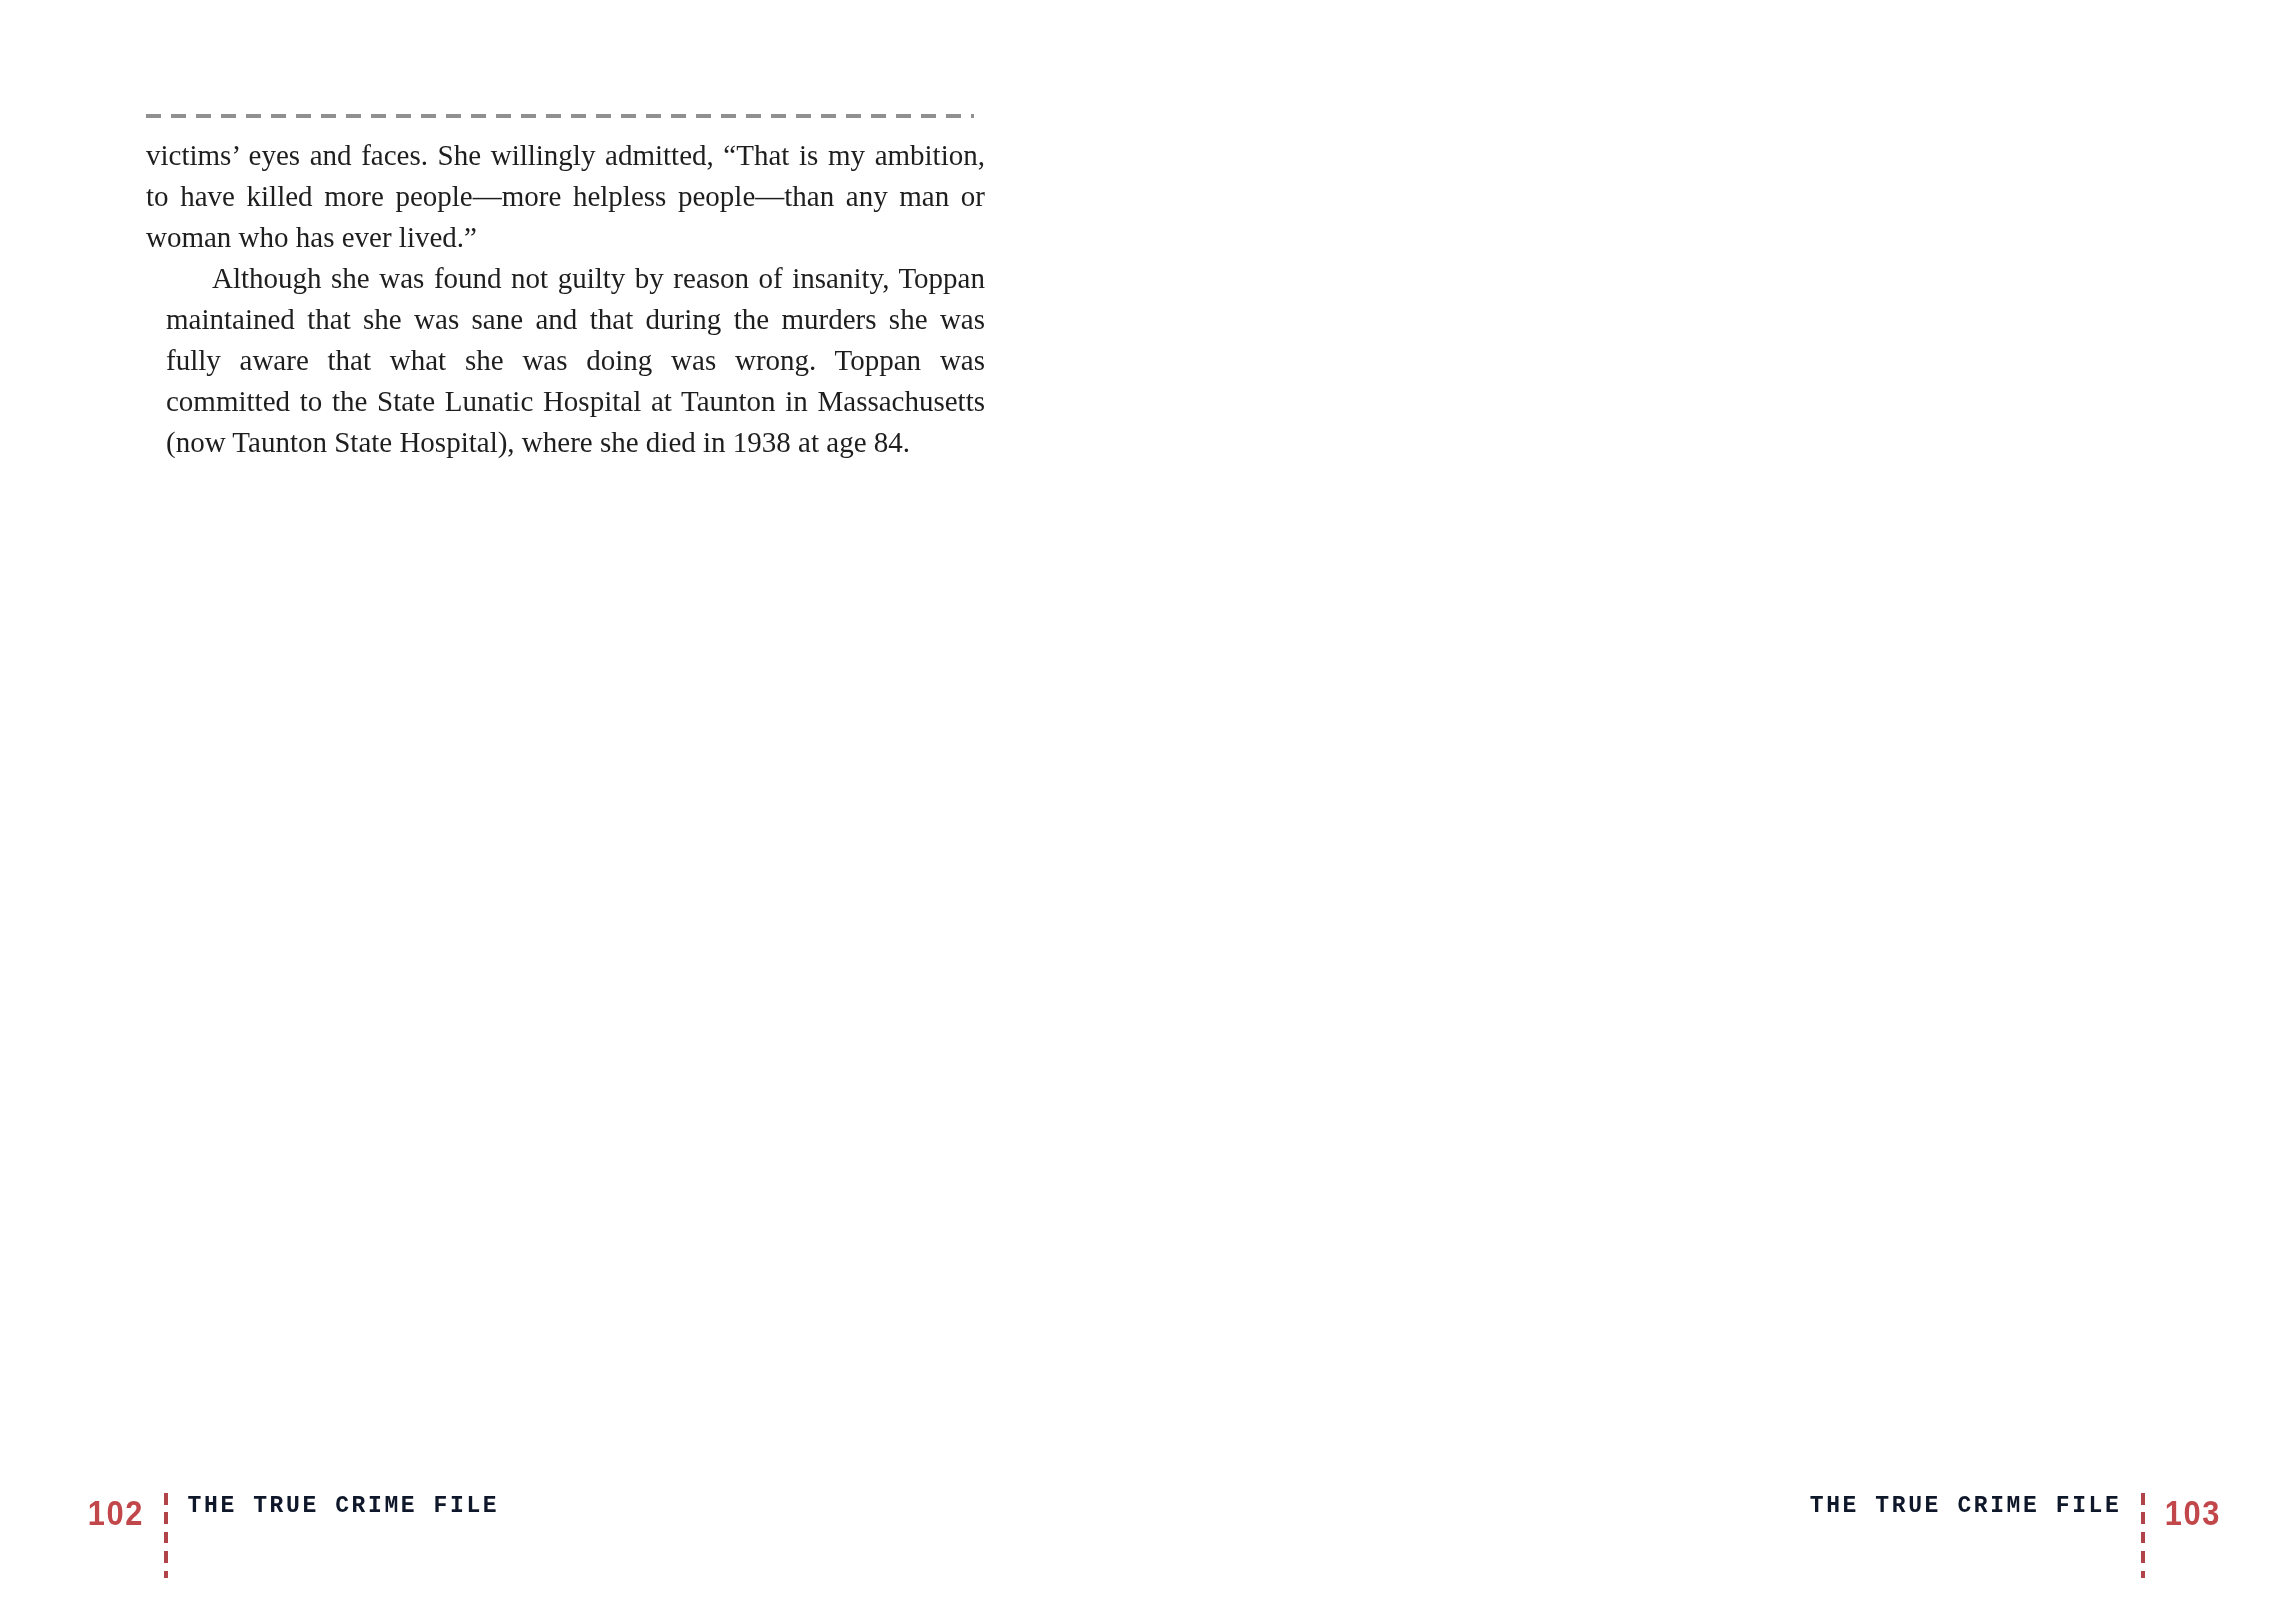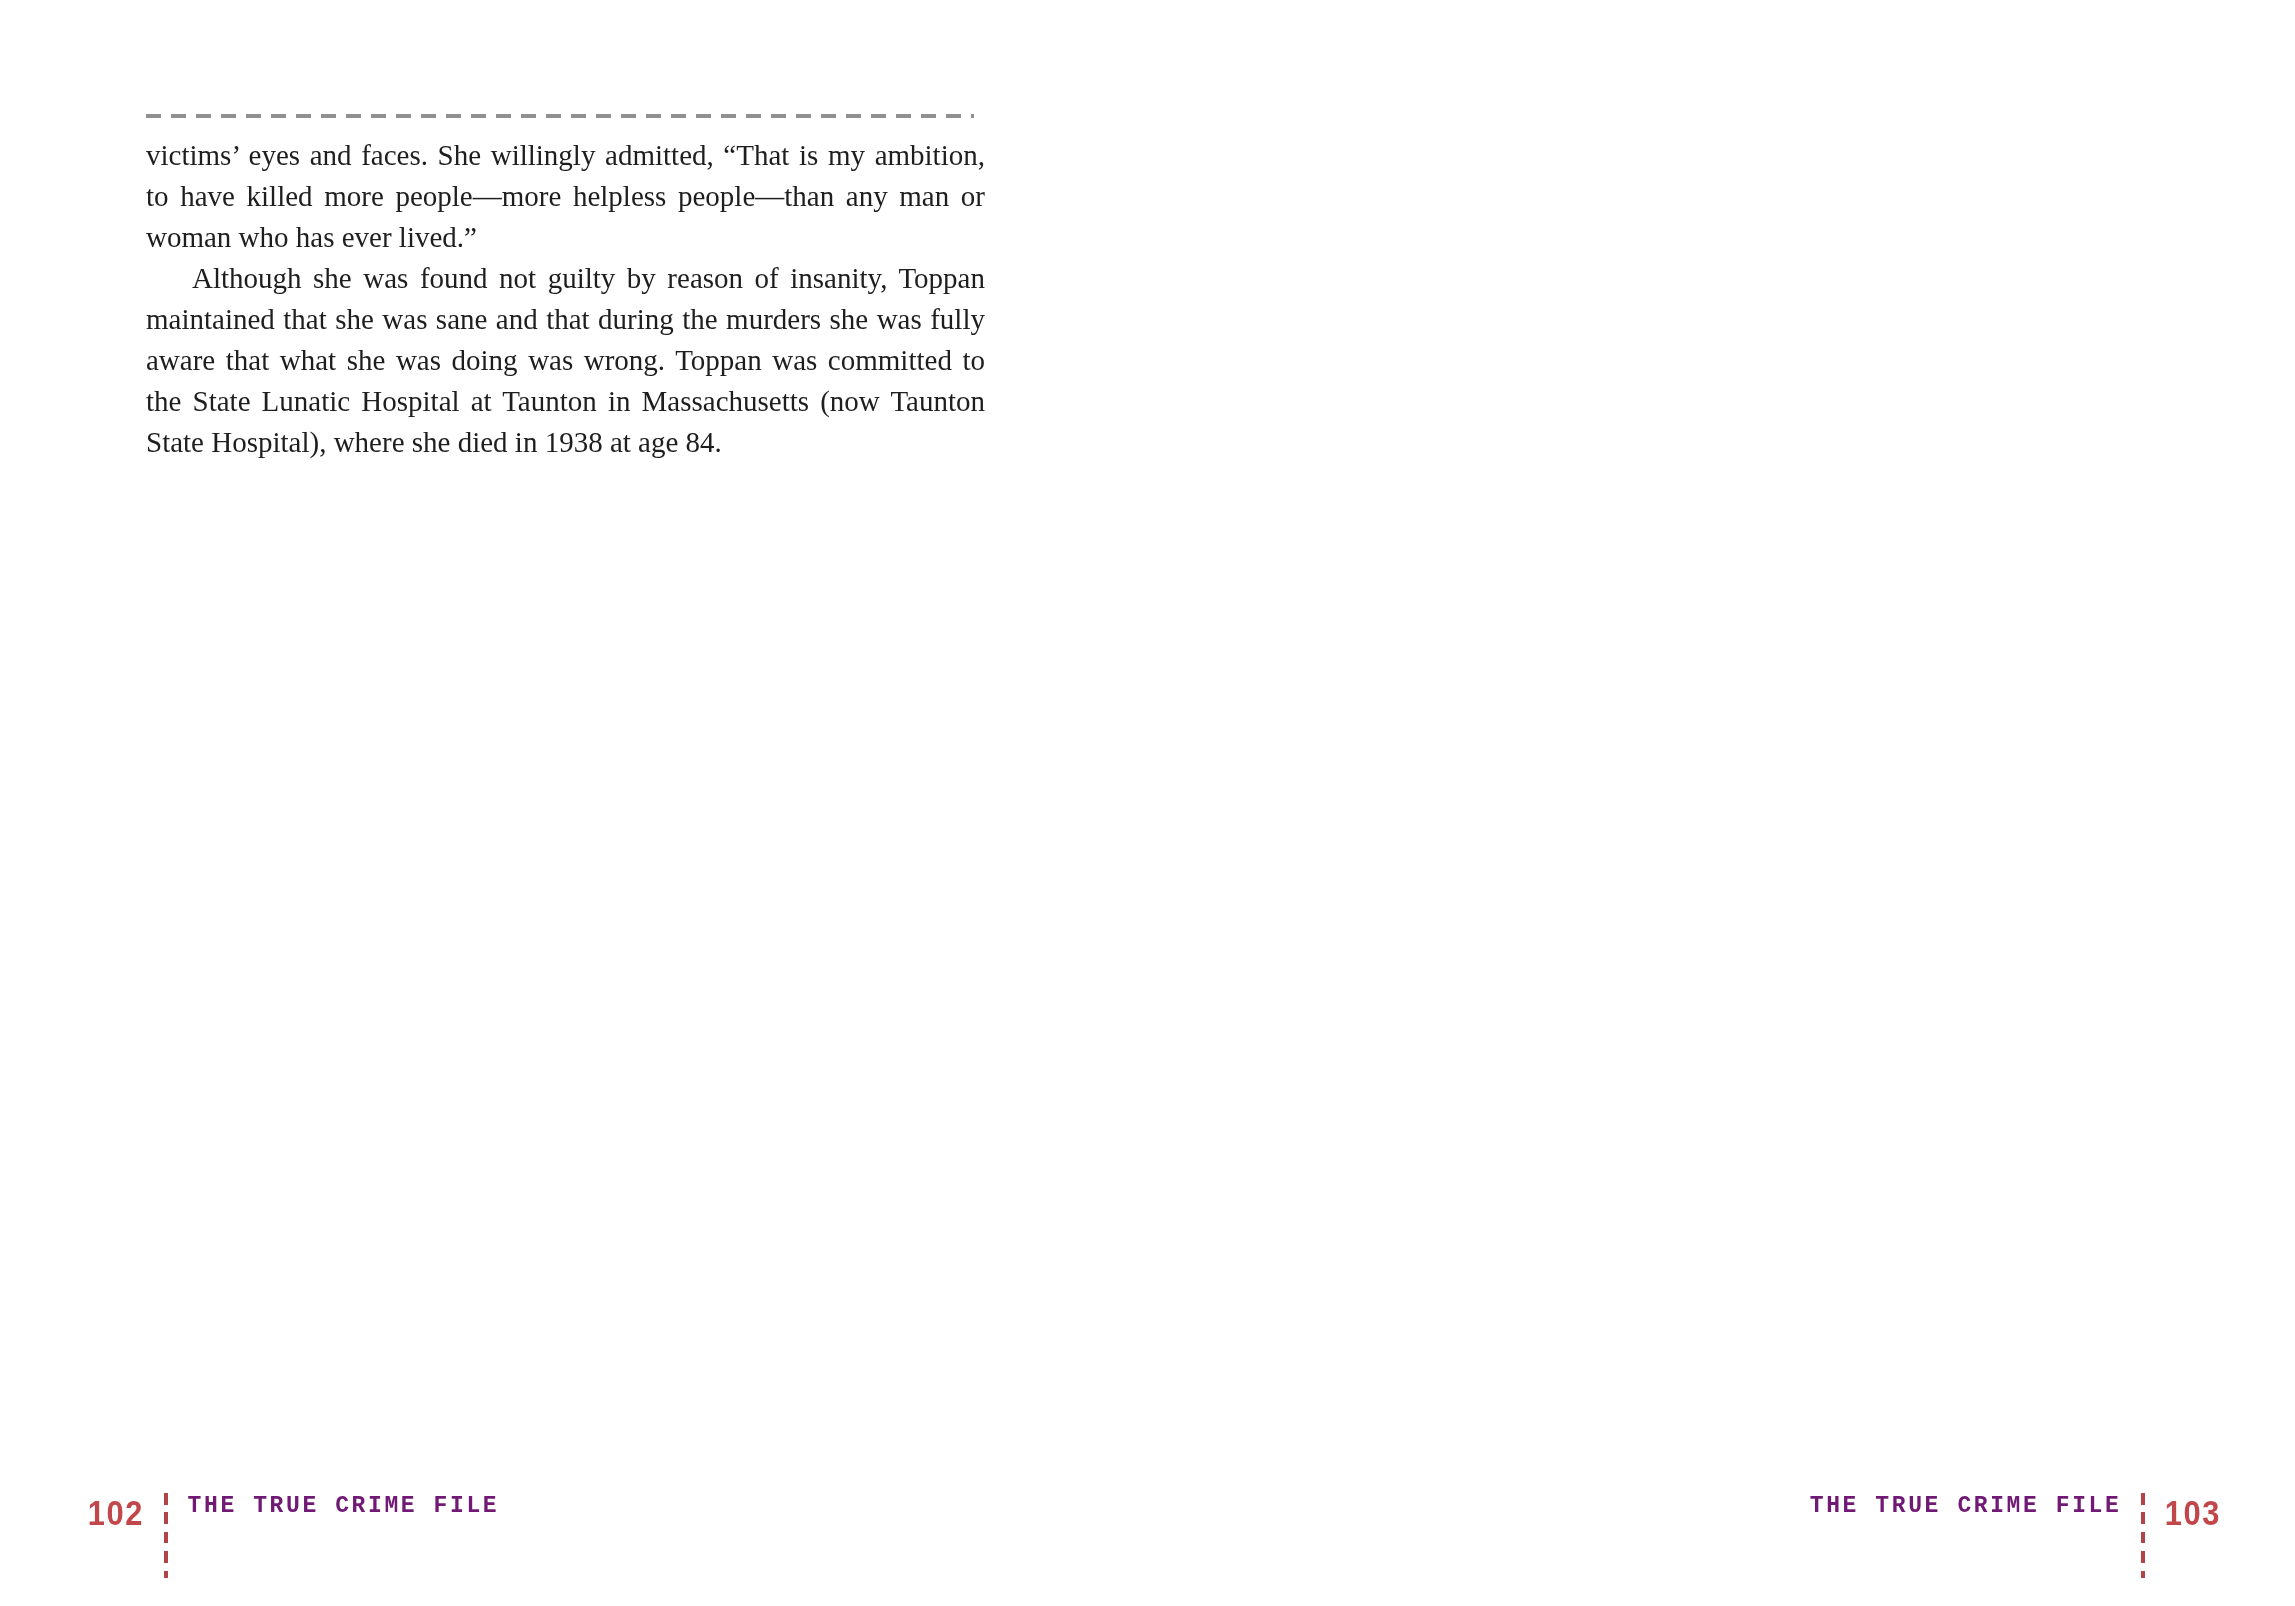--- a/index.html
+++ b/index.html
@@ -17,41 +17,41 @@
     position:absolute;left:146px;top:114px;width:828px;height:4.4px;
     background:repeating-linear-gradient(90deg,#909090 0 15px,transparent 15px 25px);
   }
 
   
   .left-body{
     position:absolute;left:146px;top:135px;width:839px;
     font-size:29px;line-height:41px;text-align:justify;
   }
   .left-body p{margin:0;}
-  .left-body p.indent{text-indent:46px;}
+  .left-body p.indent{text-indent:46px;margin-left:20px;}
 
   
   .footer{
     position:absolute;top:1493px;height:85px;
     display:flex;align-items:flex-start;
   }
   .footer-left{left:84px;}
   .footer-right{right:71px;}
   .page-num{
     font-family:"Liberation Sans", sans-serif;font-weight:bold;
     font-size:35px;letter-spacing:1.8px;color:#c2474b;
     transform:scaleX(0.88);
   }
   .v-dash{
     width:4.4px;height:85px;align-self:center;
     background:repeating-linear-gradient(180deg,#b04448 0 11.5px,transparent 11.5px 19.4px);
   }
   .running-title{
     font-family:"Liberation Mono", monospace;font-weight:bold;
-    font-size:23px;letter-spacing:2.6px;color:#701a75;white-space:nowrap;
+    font-size:23px;letter-spacing:2.6px;color:#0f172a;white-space:nowrap;
   }
   .footer-left .page-num{margin-right:16px;}
   .footer-left .running-title{margin-left:19.4px;}
   .footer-right .running-title{margin-right:19.4px;}
   .footer-right .page-num{margin-left:16px;}
 </style>
 </head>
 <body>
 
 <section class="page" id="page-left">

